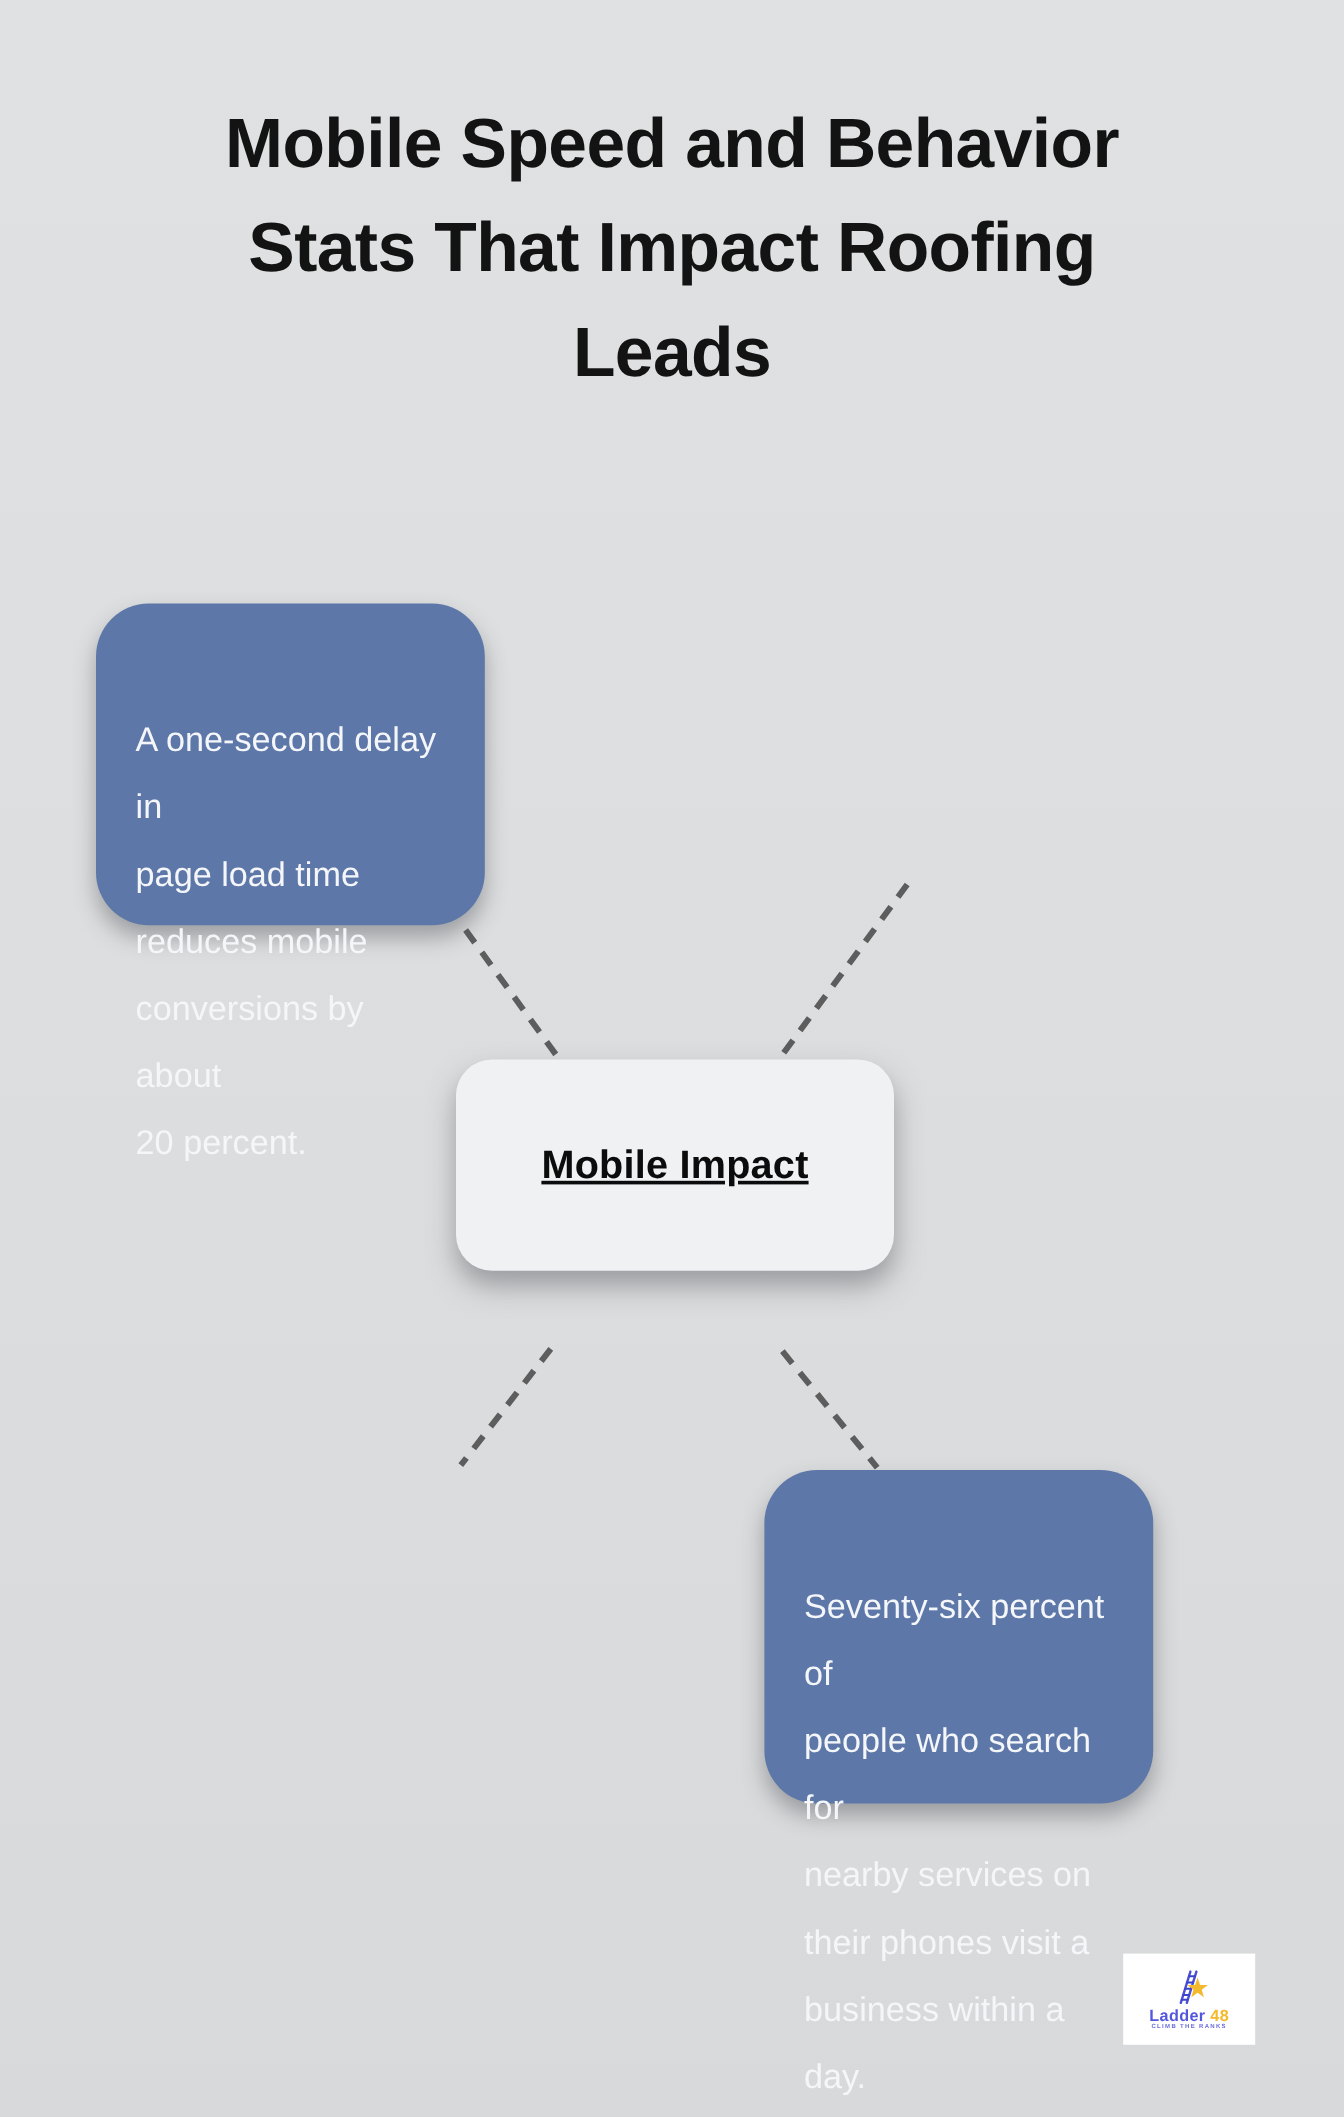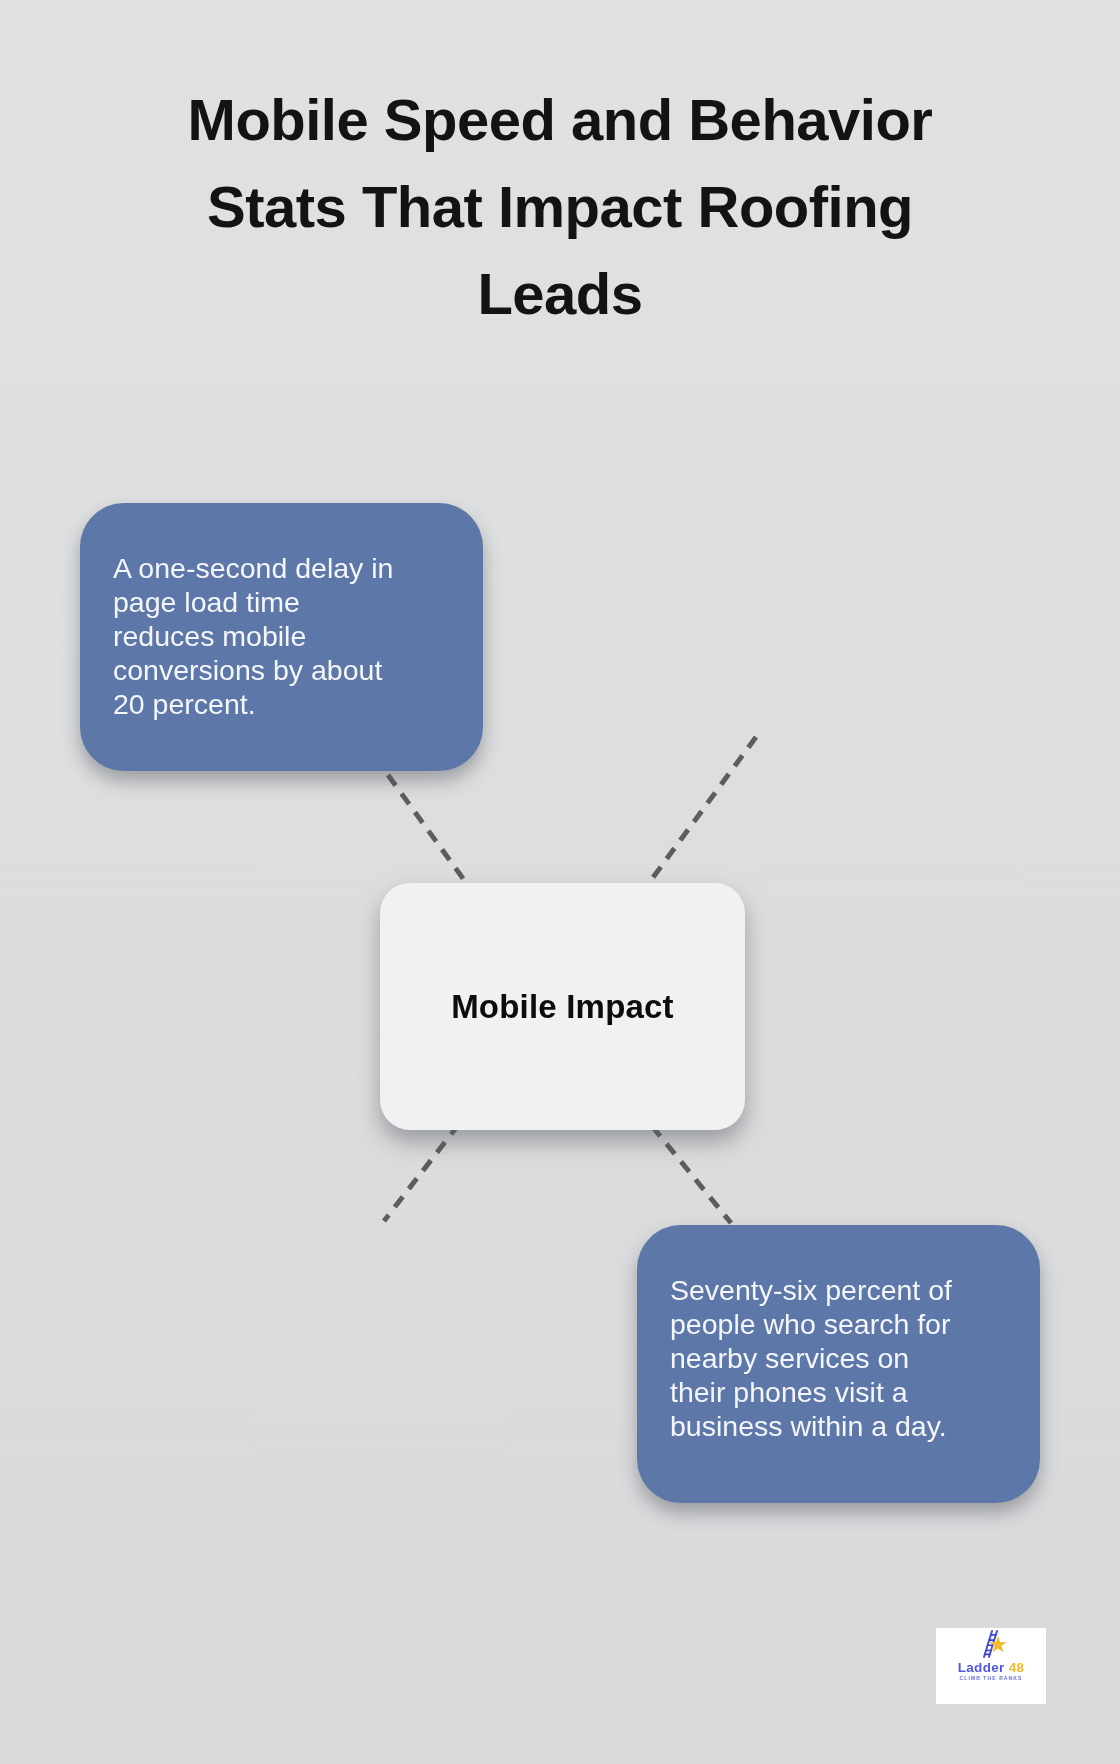--- a/index.html
+++ b/index.html
@@ -9,41 +9,41 @@
     font-family:"Liberation Sans",sans-serif;
   }
   .title{
     position:absolute;top:76px;left:0;width:100%;
     text-align:center;font-size:58px;line-height:1.5;font-weight:bold;
     color:#131313;white-space:pre-line;letter-spacing:-0.5px;
   }
   .connectors{position:absolute;left:0;top:0;width:1120px;height:1764px;}
   .connectors line{stroke:#5d5d5d;stroke-width:5;stroke-dasharray:13 10;}
   .stat{
-    position:absolute;width:403px;box-sizing:border-box;
+    position:absolute;width:324px;box-sizing:border-box;
     background:#5d77a8;border-radius:44px;
-    color:#f4f6f9;font-size:28.5px;line-height:34px;
-    padding:14px 28px 0 33px;white-space:pre-line;
+    color:#f4f6f9;font-size:28.5px;line-height:56px;
+    padding:30px 28px 0 33px;white-space:pre-line;
     box-shadow:0 10px 18px rgba(80,84,90,0.45);
   }
   .stat.tl{left:80px;top:503px;height:268px;}
   .stat.tr{left:637px;top:503px;height:233px;}
   .stat.bl{left:80px;top:1223px;height:236px;}
   .stat.br{left:637px;top:1225px;height:278px;}
   .center-node{
-    position:absolute;left:380px;top:883px;width:365px;height:247px;
+    position:absolute;left:380px;top:883px;width:365px;height:176px;
     background:#eff1f3;border-radius:30px;
     box-shadow:0 12px 22px rgba(90,94,99,0.5);
     display:flex;align-items:center;justify-content:center;
-    font-size:33px;font-weight:bold;color:#0c0c0c;letter-spacing:0.2px;
+    font-size:33px;font-weight:bold;color:#0c0c0c;letter-spacing:0.2px;text-decoration:underline;
   }
   .logo{
     position:absolute;left:936px;top:1628px;width:110px;height:76px;
     background:#ffffff;display:flex;flex-direction:column;
-    align-items:center;justify-content:flex-start;gap:1px;
+    align-items:center;justify-content:center;gap:1px;
   }
   .logo-name{font-size:13.5px;font-weight:bold;color:#5457dd;letter-spacing:0.3px;line-height:1;}
   .logo-name .num{color:#f5b92d;}
   .logo-tagline{font-size:5px;font-weight:bold;color:#6a6ddc;letter-spacing:1.1px;line-height:1;}
 </style>
 </head>
 <body>
 
 <div class="canvas">
 

